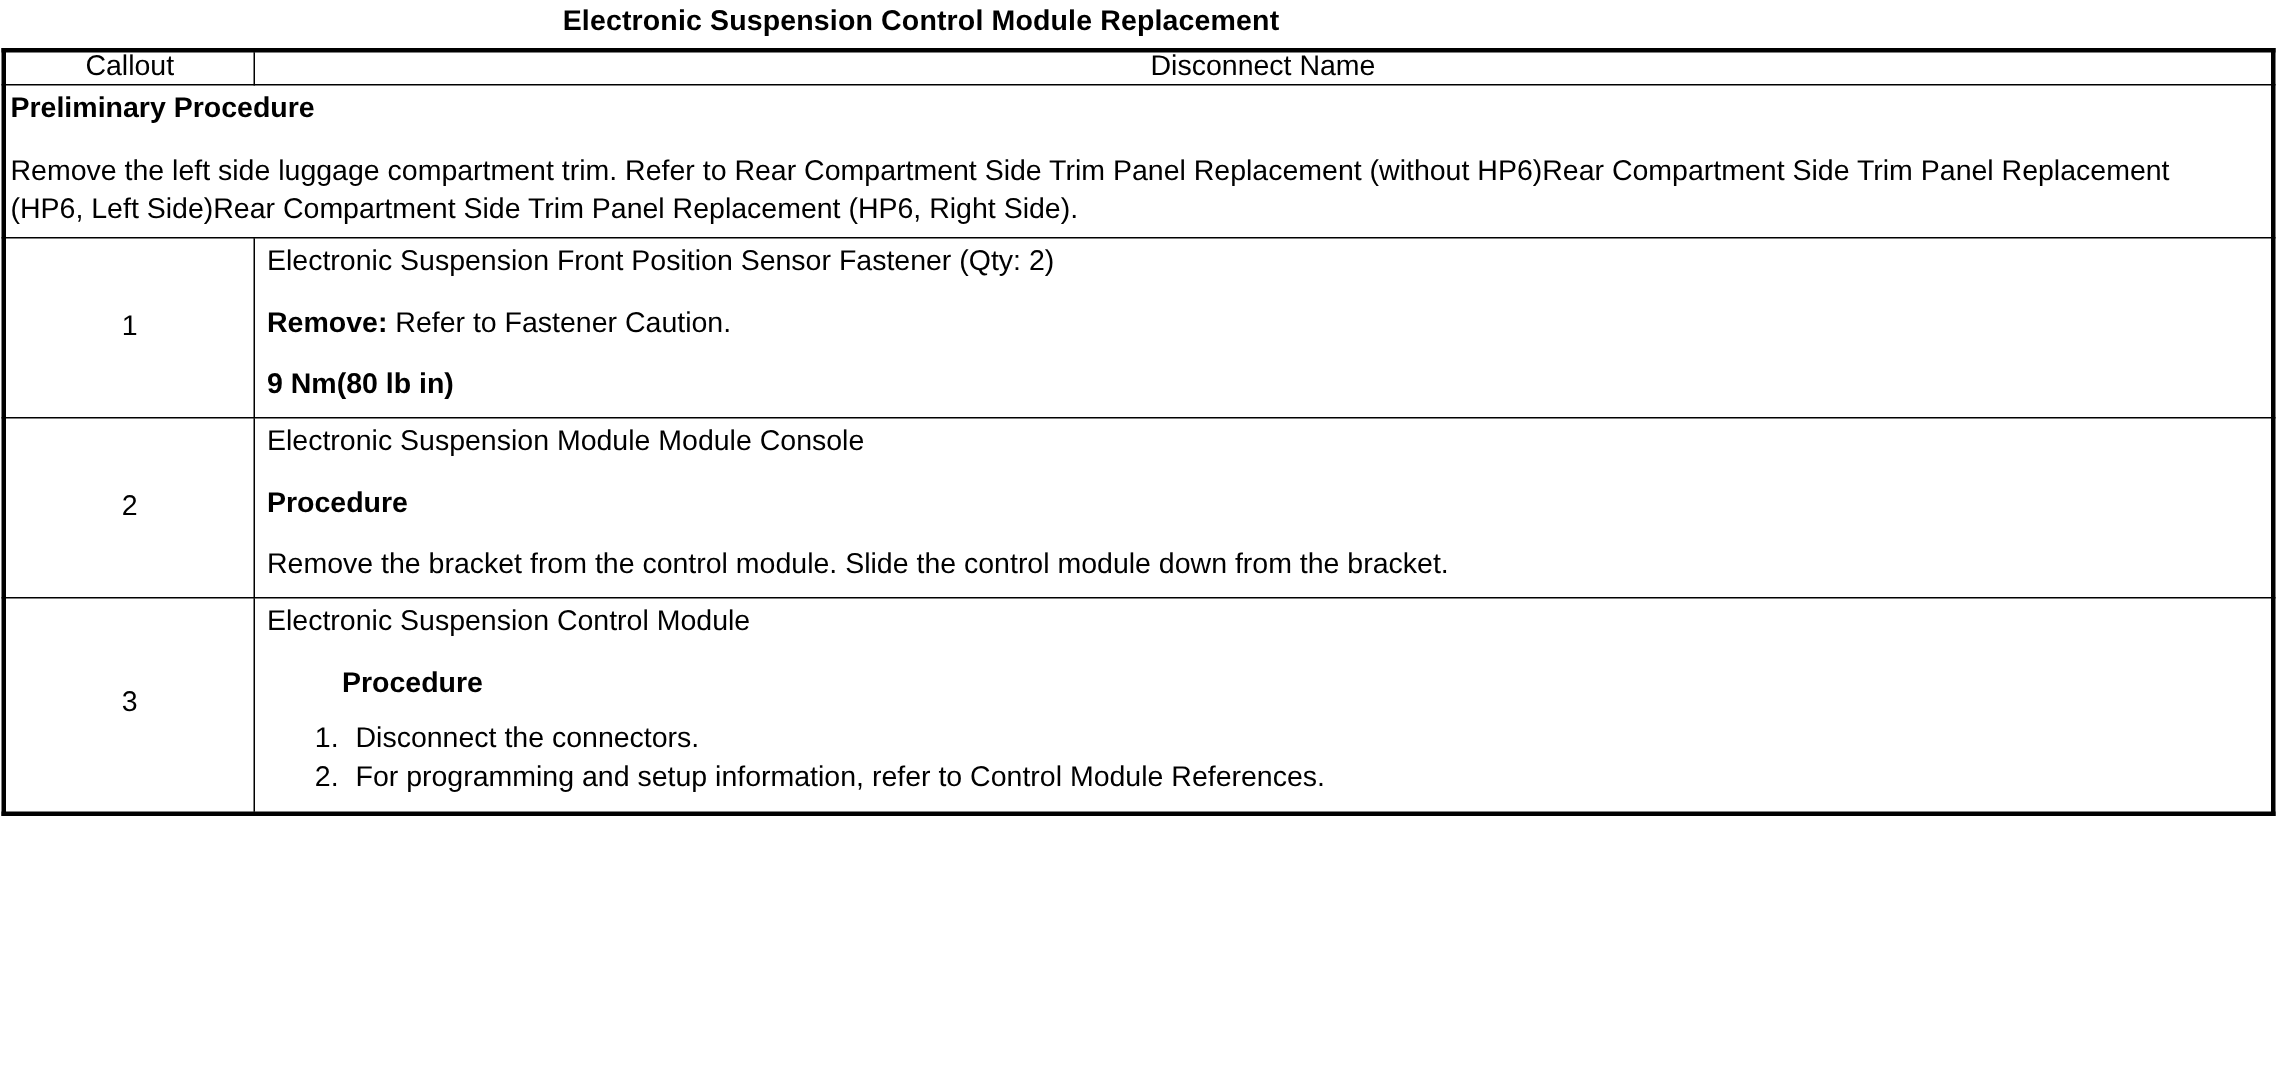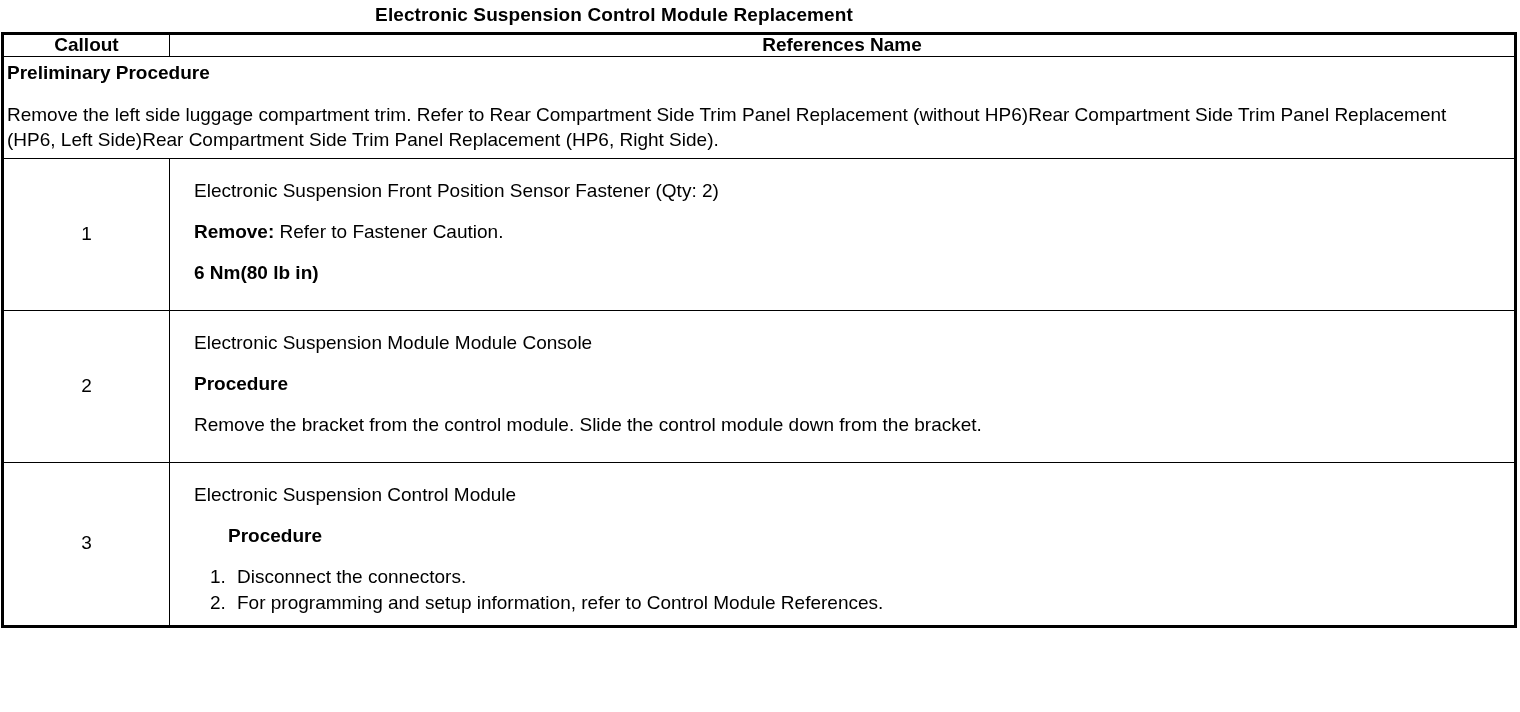--- a/index.html
+++ b/index.html
@@ -40,21 +40,21 @@
   .proc-table td, .proc-table th {
     border: 1px solid #000000;
     vertical-align: top;
     padding: 0;
   }
   .col-callout { width: 167px; }
   .col-component { width: auto; }
 
   thead th {
     font-size: 19px;
-    font-weight: bold;
+    font-weight: normal;
     text-align: center;
     padding: 6px 0 7px 0;
     line-height: 1.1;
   }
 
   td.callout-cell {
     text-align: center;
     vertical-align: middle;
     font-size: 19px;
     font-weight: normal;
@@ -67,21 +67,21 @@
     line-height: 1.28;
   }
 
   td.prelim-cell {
     padding: 4px 20px 6px 3px;
     font-size: 19px;
     line-height: 1.28;
   }
 
   .blk {
-    margin: 16px;
+    margin: 0;
     padding: 0;
   }
   .blk + .blk {
     margin-top: 17px;
   }
   .bold { font-weight: bold; }
 
   .prelim-head {
     font-weight: bold;
     font-size: 19px;
@@ -118,38 +118,38 @@
   <div class="doc-title">Electronic Suspension Control Module Replacement</div>
 
   <table class="proc-table">
     <colgroup>
       <col class="col-callout">
       <col class="col-component">
     </colgroup>
     <thead>
       <tr>
         <th>Callout</th>
-        <th>References Name</th>
+        <th>Disconnect Name</th>
       </tr>
     </thead>
     <tbody>
 
       <tr>
         <td class="prelim-cell" colspan="2">
           <div class="prelim-head">Preliminary Procedure</div>
           <div class="prelim-body">Remove the left side luggage compartment trim. Refer to Rear Compartment Side Trim Panel Replacement (without HP6)Rear Compartment Side Trim Panel Replacement (HP6, Left Side)Rear Compartment Side Trim Panel Replacement (HP6, Right Side).</div>
         </td>
       </tr>
 
       <tr>
         <td class="callout-cell">1</td>
         <td class="body-cell">
           <div class="blk">Electronic Suspension Front Position Sensor Fastener (Qty: 2)</div>
           <div class="blk"><span class="bold">Remove:</span><span> Refer to Fastener Caution.</span></div>
-          <div class="blk bold">6 Nm(80 lb in)</div>
+          <div class="blk bold">9 Nm(80 lb in)</div>
         </td>
       </tr>
 
       <tr>
         <td class="callout-cell">2</td>
         <td class="body-cell">
           <div class="blk">Electronic Suspension Module Module Console</div>
           <div class="blk bold">Procedure</div>
           <div class="blk">Remove the bracket from the control module. Slide the control module down from the bracket.</div>
         </td>

